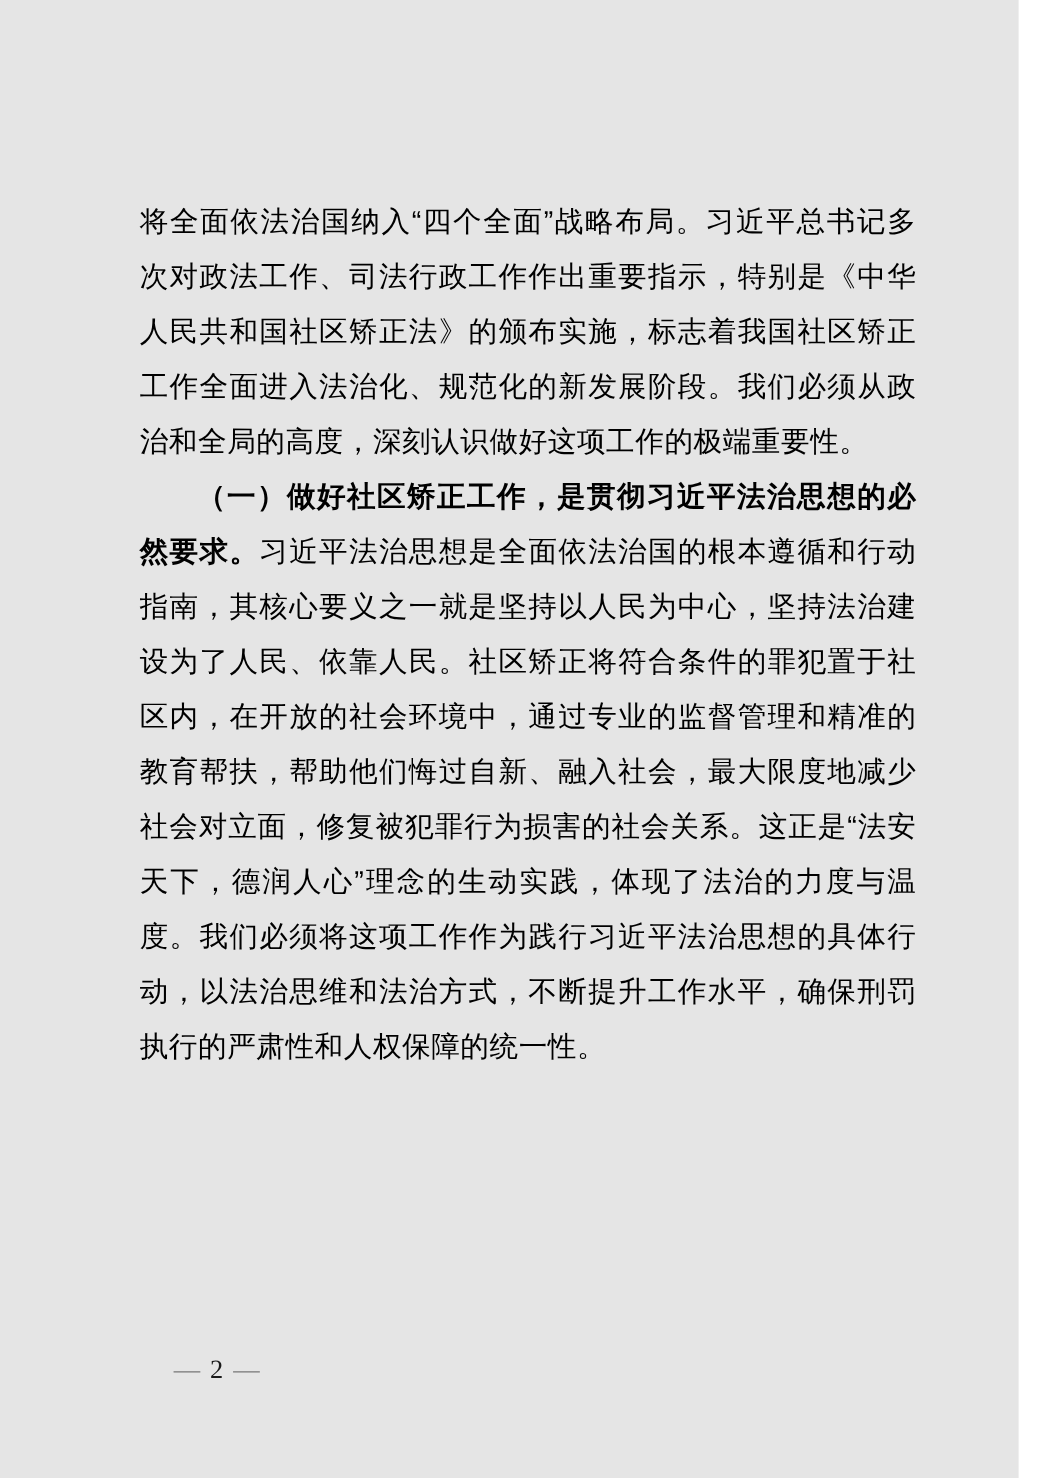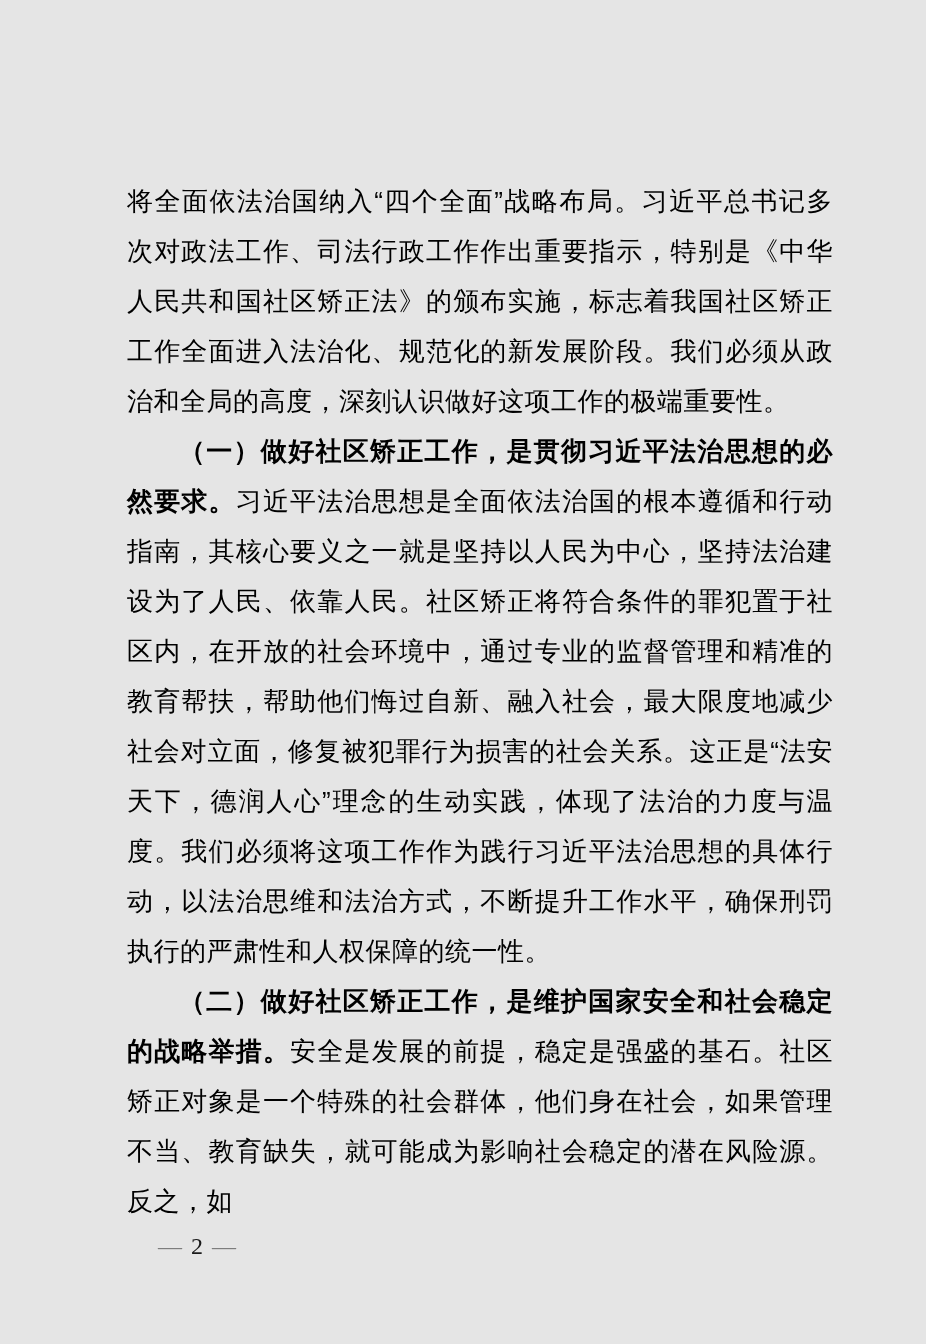--- a/index.html
+++ b/index.html
@@ -60,21 +60,20 @@
 <body>
 
 <div class="page">
 
   <div class="doc-body">
 
     <p class="continuation"><span>将全面依法治国纳入“四个全面”战略布局。习近平总书记多次对政法工作、司法行政工作作出重要指示，特别是《中华人民共和国社区矫正法》的颁布实施，标志着我国社区矫正工作全面进入法治化、规范化的新发展阶段。我们必须从政治和全局的高度，深刻认识做好这项工作的极端重要性。</span></p>
 
     <p><span class="lead-bold">（一）做好社区矫正工作，是贯彻习近平法治思想的必然要求。</span><span>习近平法治思想是全面依法治国的根本遵循和行动指南，其核心要义之一就是坚持以人民为中心，坚持法治建设为了人民、依靠人民。社区矫正将符合条件的罪犯置于社区内，在开放的社会环境中，通过专业的监督管理和精准的教育帮扶，帮助他们悔过自新、融入社会，最大限度地减少社会对立面，修复被犯罪行为损害的社会关系。这正是“法安天下，德润人心”理念的生动实践，体现了法治的力度与温度。我们必须将这项工作作为践行习近平法治思想的具体行动，以法治思维和法治方式，不断提升工作水平，确保刑罚执行的严肃性和人权保障的统一性。</span></p>
 
-    <p><span class="lead-bold">（二）做好社区矫正工作，是维护国家安全和社会稳定的战略举措。</span><span>安全是发展的前提，稳定是强盛的基石。社区矫正对象是一个特殊的社会群体，他们身在社会，如果管理不当、教育缺失，就可能成为影响社会稳定的潜在风险源。反之，如</span></p>
 
   </div>
 
   <div class="page-footer">
     <span class="footer-dash">—</span>
     <span class="footer-num">2</span>
     <span class="footer-dash">—</span>
   </div>
 
 </div>

